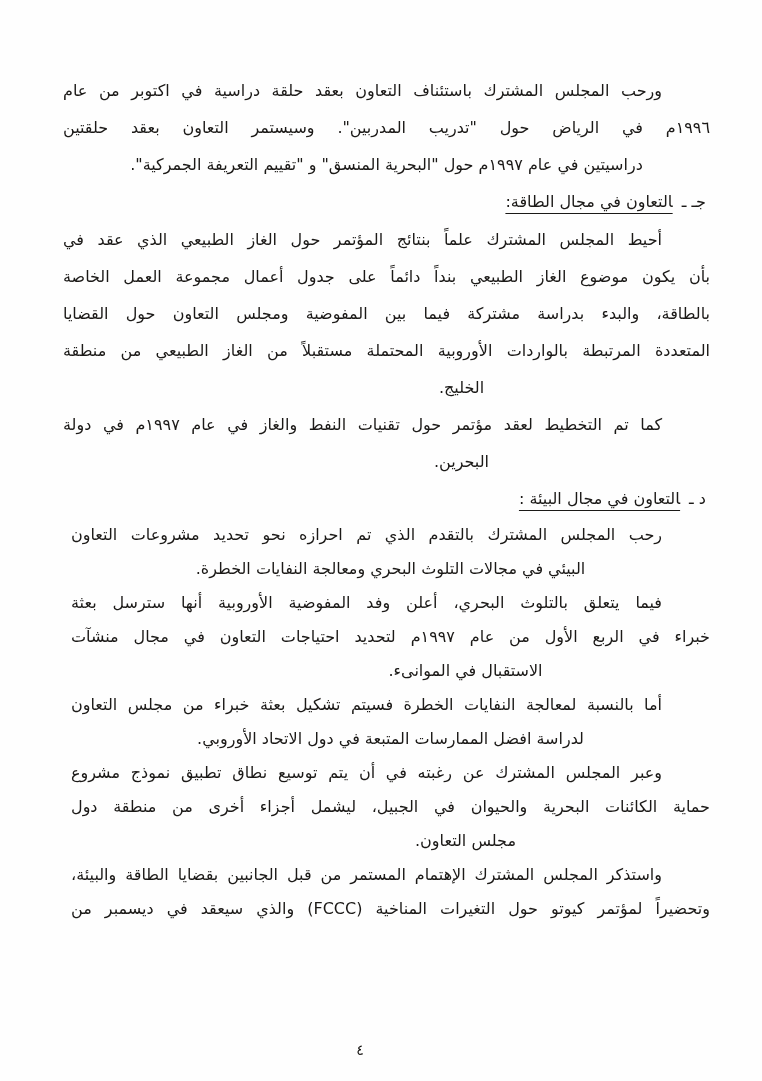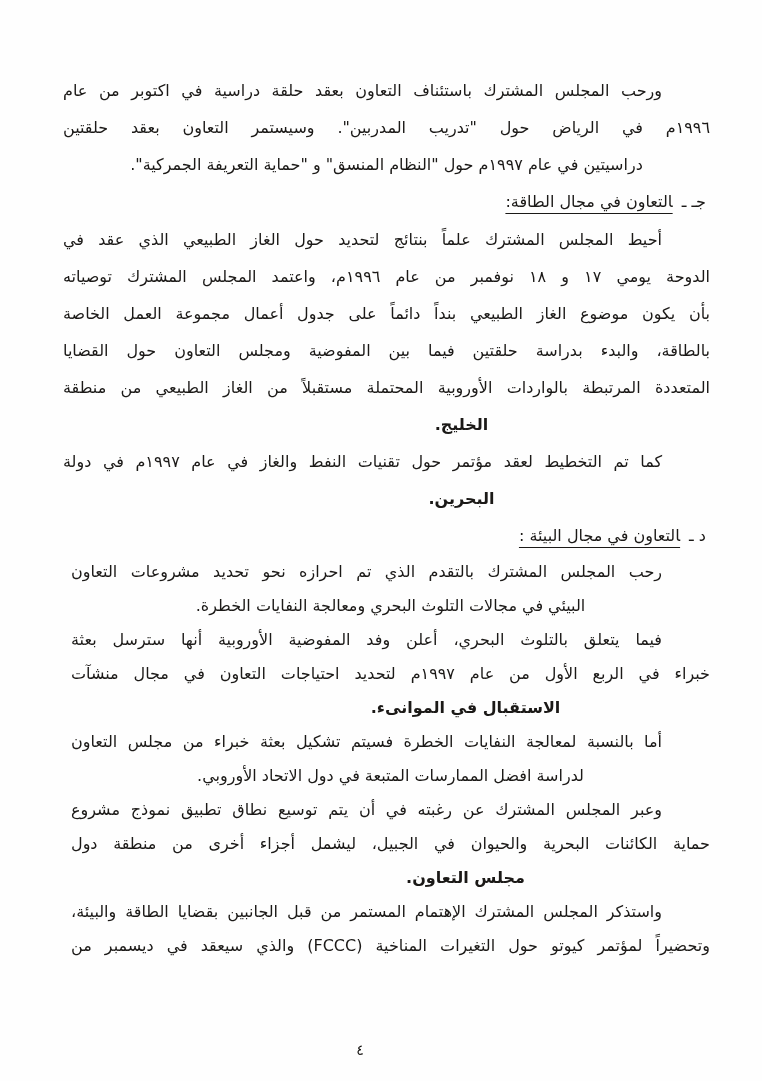--- a/index.html
+++ b/index.html
@@ -38,21 +38,20 @@
   .ln.last-c {
     text-align: center;
     text-align-last: center;
     padding-right: 0;
   }
   
   .ln.last-cr {
     text-align: left;
     text-align-last: center;
     padding-left: 150px;
-    font-weight: bold;
   }
   .heading {
     text-align: right;
     text-align-last: right;
     line-height: 30px;
     margin: 4px;
   }
   .heading .h-marker { margin-left: 9px; }
   .heading .h-title {
     text-decoration: underline;
@@ -72,32 +71,31 @@
 </style>
 </head>
 <body>
 
 <div class="page">
   <div class="text-block">
 
     <div class="para sec1">
       <div class="ln first">ورحب المجلس المشترك باستئناف التعاون بعقد حلقة دراسية في اكتوبر من عام</div>
       <div class="ln">١٩٩٦م في الرياض حول "تدريب المدربين". وسيستمر التعاون بعقد حلقتين</div>
-      <div class="ln last-c">دراسيتين في عام ١٩٩٧م حول "النظام المنسق" و "حماية التعريفة الجمركية".</div>
+      <div class="ln last-c">دراسيتين في عام ١٩٩٧م حول "البحرية المنسق" و "تقييم التعريفة الجمركية".</div>
     </div>
 
     <div class="heading sec1">
       <span class="h-marker">جـ ـ</span><span class="h-title">التعاون في مجال الطاقة:</span>
     </div>
 
     <div class="para sec1">
-      <div class="ln first">أحيط المجلس المشترك علماً بنتائج لتحديد حول الغاز الطبيعي الذي عقد في</div>
-      <div class="ln">الدوحة يومي ١٧ و ١٨ نوفمبر من عام ١٩٩٦م، واعتمد المجلس المشترك توصياته</div>
+      <div class="ln first">أحيط المجلس المشترك علماً بنتائج المؤتمر حول الغاز الطبيعي الذي عقد في</div>
       <div class="ln">بأن يكون موضوع الغاز الطبيعي بنداً دائماً على جدول أعمال مجموعة العمل الخاصة</div>
-      <div class="ln">بالطاقة، والبدء بدراسة حلقتين فيما بين المفوضية ومجلس التعاون حول القضايا</div>
+      <div class="ln">بالطاقة، والبدء بدراسة مشتركة فيما بين المفوضية ومجلس التعاون حول القضايا</div>
       <div class="ln">المتعددة المرتبطة بالواردات الأوروبية المحتملة مستقبلاً من الغاز الطبيعي من منطقة</div>
       <div class="ln last-cr">الخليج.</div>
     </div>
 
     <div class="para sec1">
       <div class="ln first">كما تم التخطيط لعقد مؤتمر حول تقنيات النفط والغاز في عام ١٩٩٧م في دولة</div>
       <div class="ln last-cr">البحرين.</div>
     </div>
 
     <div class="heading sec2">

